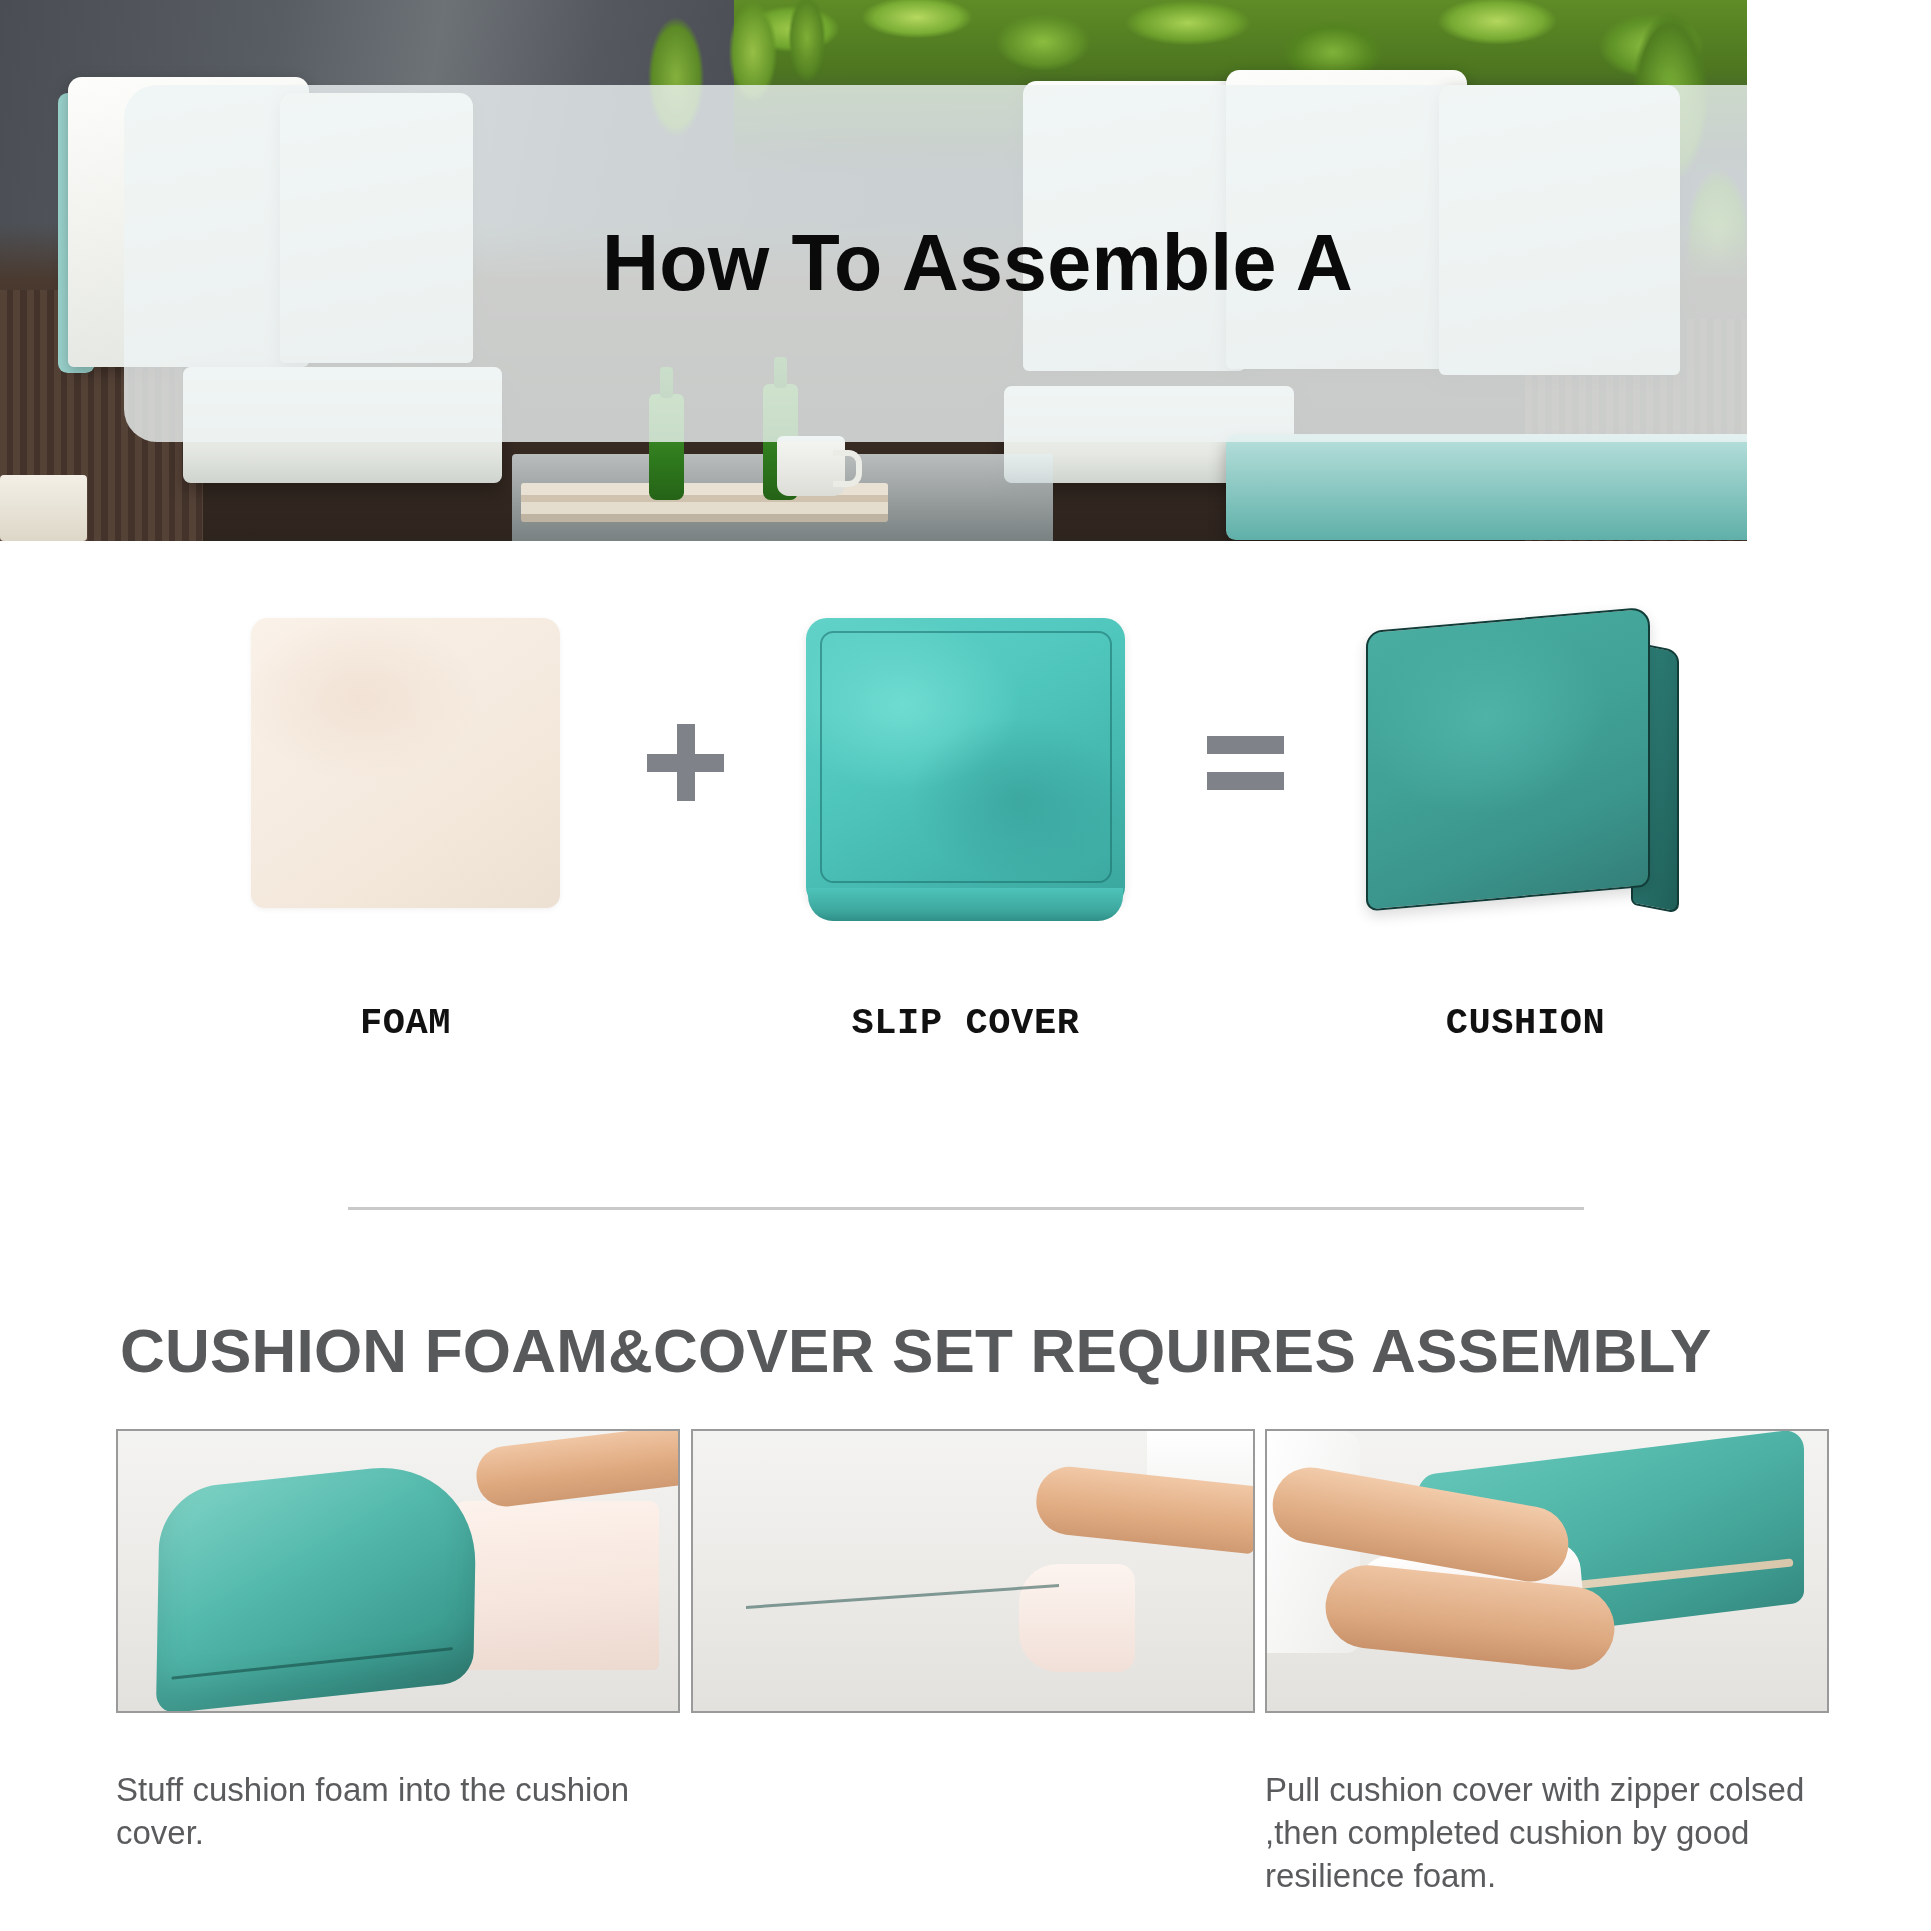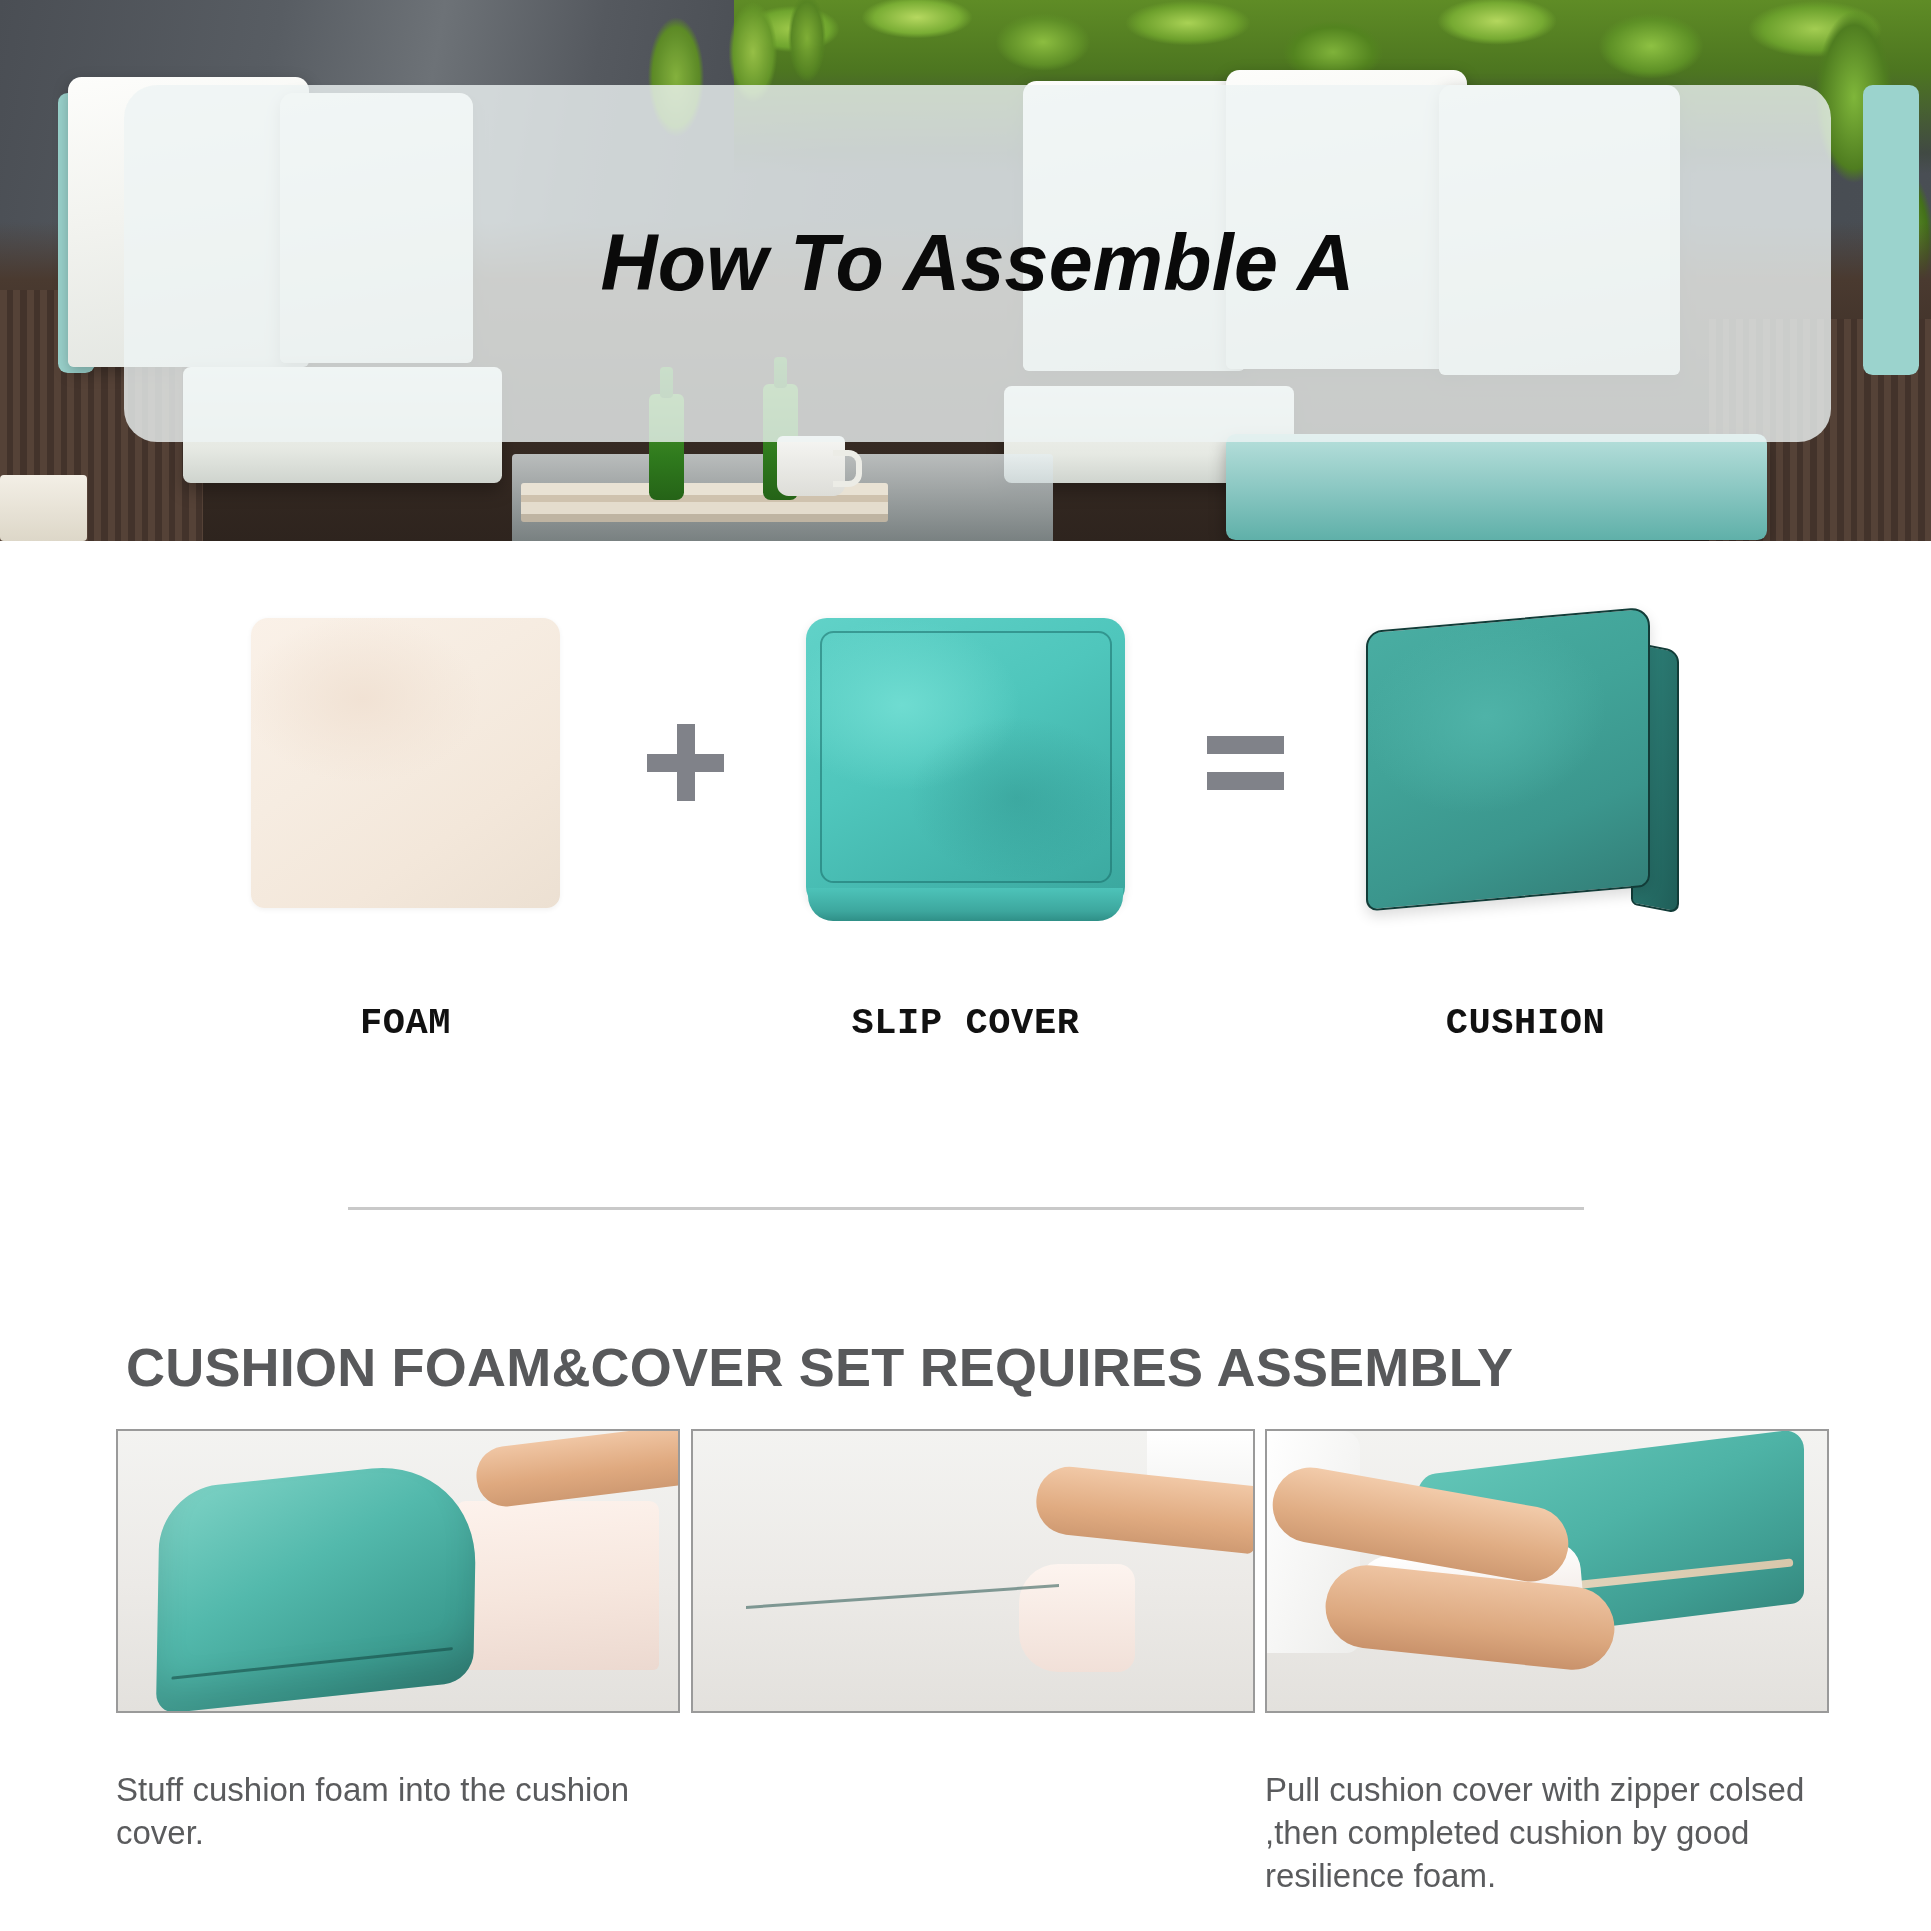--- a/index.html
+++ b/index.html
@@ -11,25 +11,24 @@
     width: 1931px;
     height: 1931px;
     font-family: "Liberation Sans", sans-serif;
     overflow: hidden;
     position: relative;
   }
 
   
   .hero {
     position: relative;
-    width: 1931px;
+    width: 1747px;
     height: 541px;
     overflow: hidden;
     background: #fef9c3;
-    font-style: italic;
   }
   
   .hero-wall {
     position: absolute;
     left: 0; top: 0;
     width: 1931px; height: 541px;
     background:
       linear-gradient(100deg, #4a4e54 0%, #585d63 14%, #6d7277 22%, #55595f 30%, #45494f 42%, #3f444a 60%, #4a4f55 100%);
   }
   
@@ -316,27 +315,26 @@
   .divider {
     position: absolute;
     left: 348px; top: 1207px;
     width: 1236px; height: 2.9px;
     background: #c9c9c9;
   }
 
   
   .assembly-heading {
     position: absolute;
-    left: 126px; top: 1315px;
-    font-size: 54px;
+    left: 120px; top: 1315px;
+    font-size: 62px;
     font-weight: 700;
     color: #58595b;
     letter-spacing: 0.2px;
     white-space: nowrap;
-    margin-top: 21px;
   }
   .steps {
     position: absolute;
     left: 116px; top: 1429px;
     width: 1709px;
     display: flex;
     justify-content: space-between;
   }
   .step { width: 560px; }
   .step-photo {

